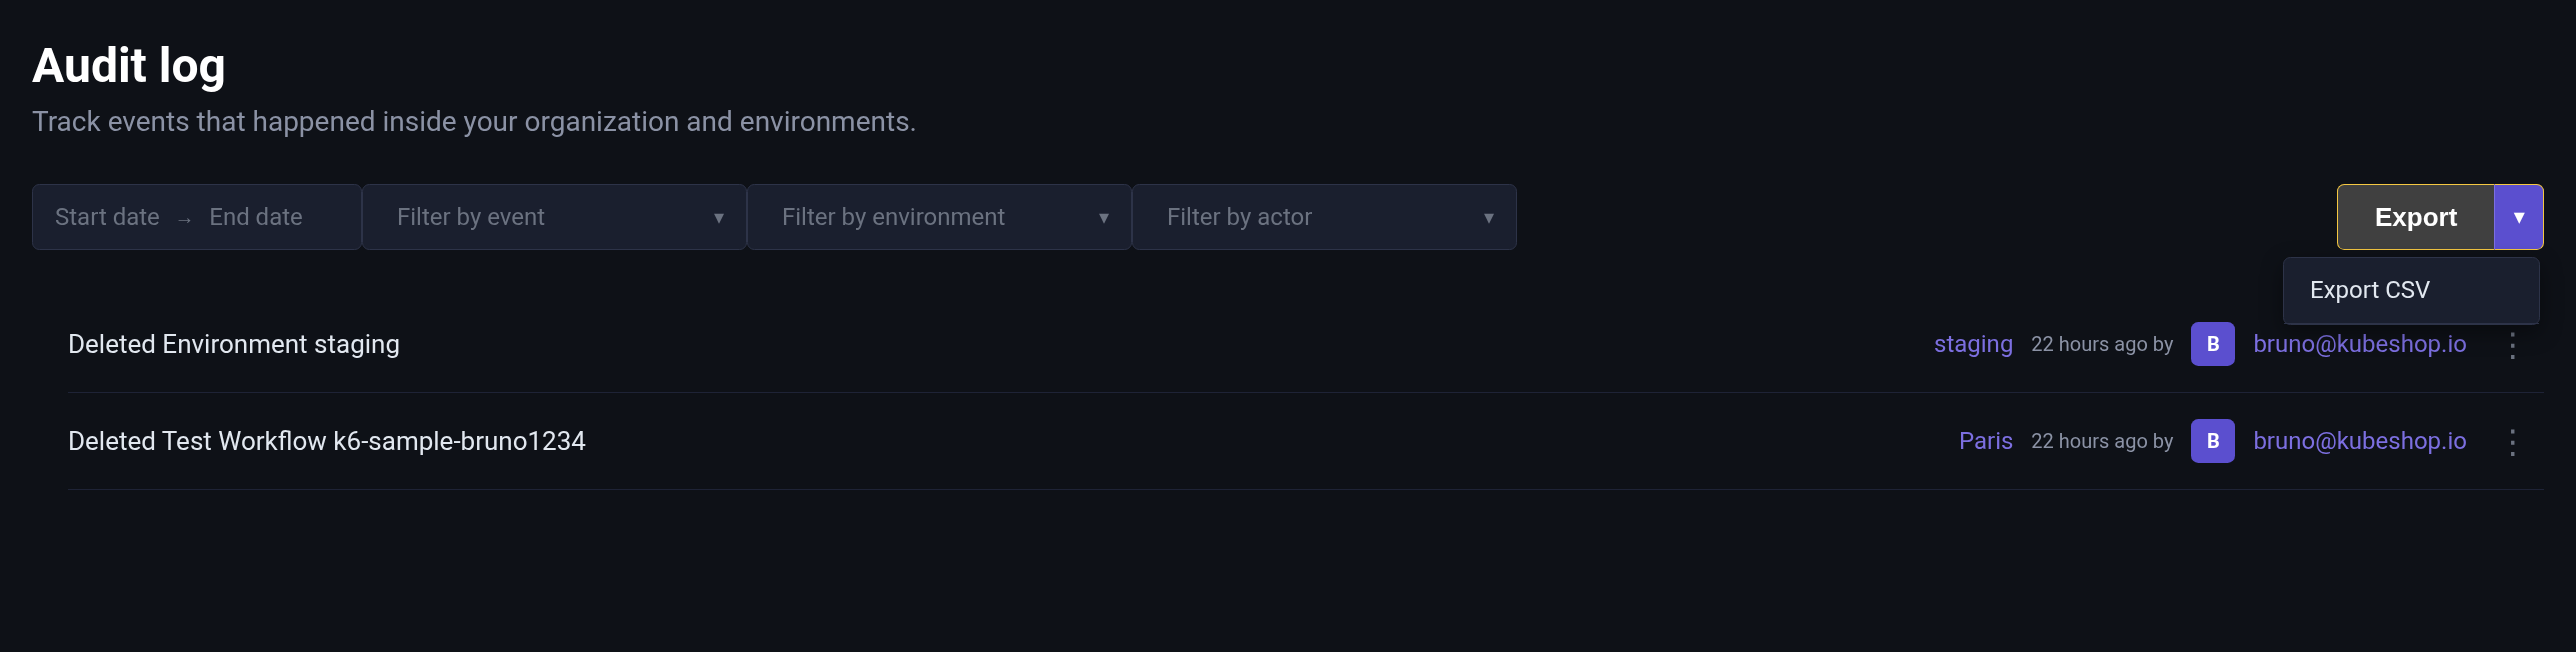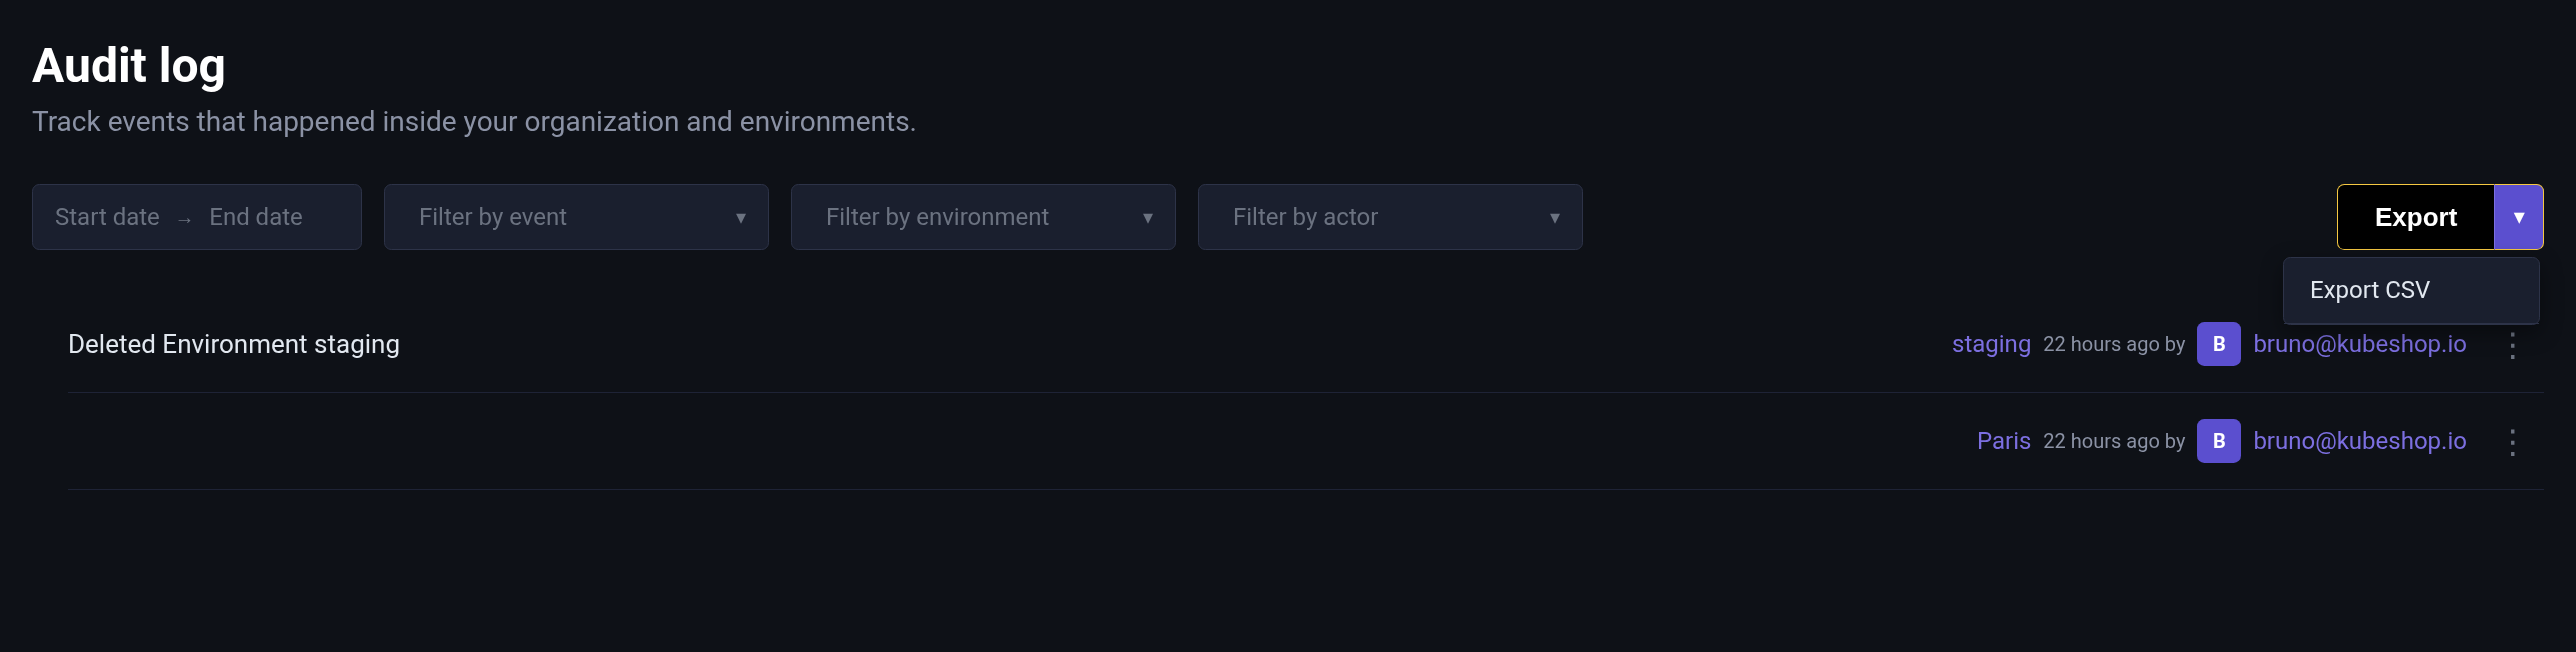--- a/index.html
+++ b/index.html
@@ -31,21 +31,20 @@
 
     .page-subtitle {
       font-size: 28px;
       color: #8b92a5;
       margin-bottom: 46px;
     }
 
     .filters-row {
       display: flex;
       align-items: center;
-      gap: 22px;
       margin-bottom: 46px;
     }
 
     .date-filter {
       display: flex;
       align-items: center;
       background-color: #1a1f2e;
       border: 0.9px solid #2d3348;
       border-radius: 7.3px;
       padding: 14.7px 22px;
@@ -92,21 +91,21 @@
       flex: 1;
     }
 
     .export-container {
       position: relative;
       display: flex;
       align-items: center;
     }
 
     .export-btn {
-      background-color: #000000;
+      background-color: #404040;
       color: #ffffff;
       border: 1.8px solid #f5c842;
       border-right: none;
       border-radius: 7.3px 0 0 7.3px;
       padding: 14.7px 37px;
       font-size: 26px;
       font-weight: 600;
       cursor: pointer;
       height: 66px;
       white-space: nowrap;
@@ -168,21 +167,21 @@
     .log-entry-title {
       font-size: 26px;
       color: #e2e8f0;
       font-weight: 400;
       flex: 1;
     }
 
     .log-entry-meta {
       display: flex;
       align-items: center;
-      gap: 12px;
+      gap: 18px;
       margin-left: auto;
     }
 
     .log-env-tag {
       color: #7c6fe0;
       font-size: 24px;
       min-width: 92px;
       text-align: right;
     }
 
@@ -275,20 +274,21 @@
       <div class="log-entry-meta">
         <span class="log-env-tag">staging</span>
         <span class="log-time">22 hours ago by</span>
         <div class="log-avatar">B</div>
         <span class="log-user">bruno@kubeshop.io</span>
       </div>
       <span class="log-more">⋮</span>
     </div>
 
     <div class="log-entry">
+      <span class="log-entry-title">Deleted Test Workflow k6-sample-bruno1234</span>
       <div class="log-entry-meta">
         <span class="log-env-tag">Paris</span>
         <span class="log-time">22 hours ago by</span>
         <div class="log-avatar">B</div>
         <span class="log-user">bruno@kubeshop.io</span>
       </div>
       <span class="log-more">⋮</span>
     </div>
   </div>
 </div>

